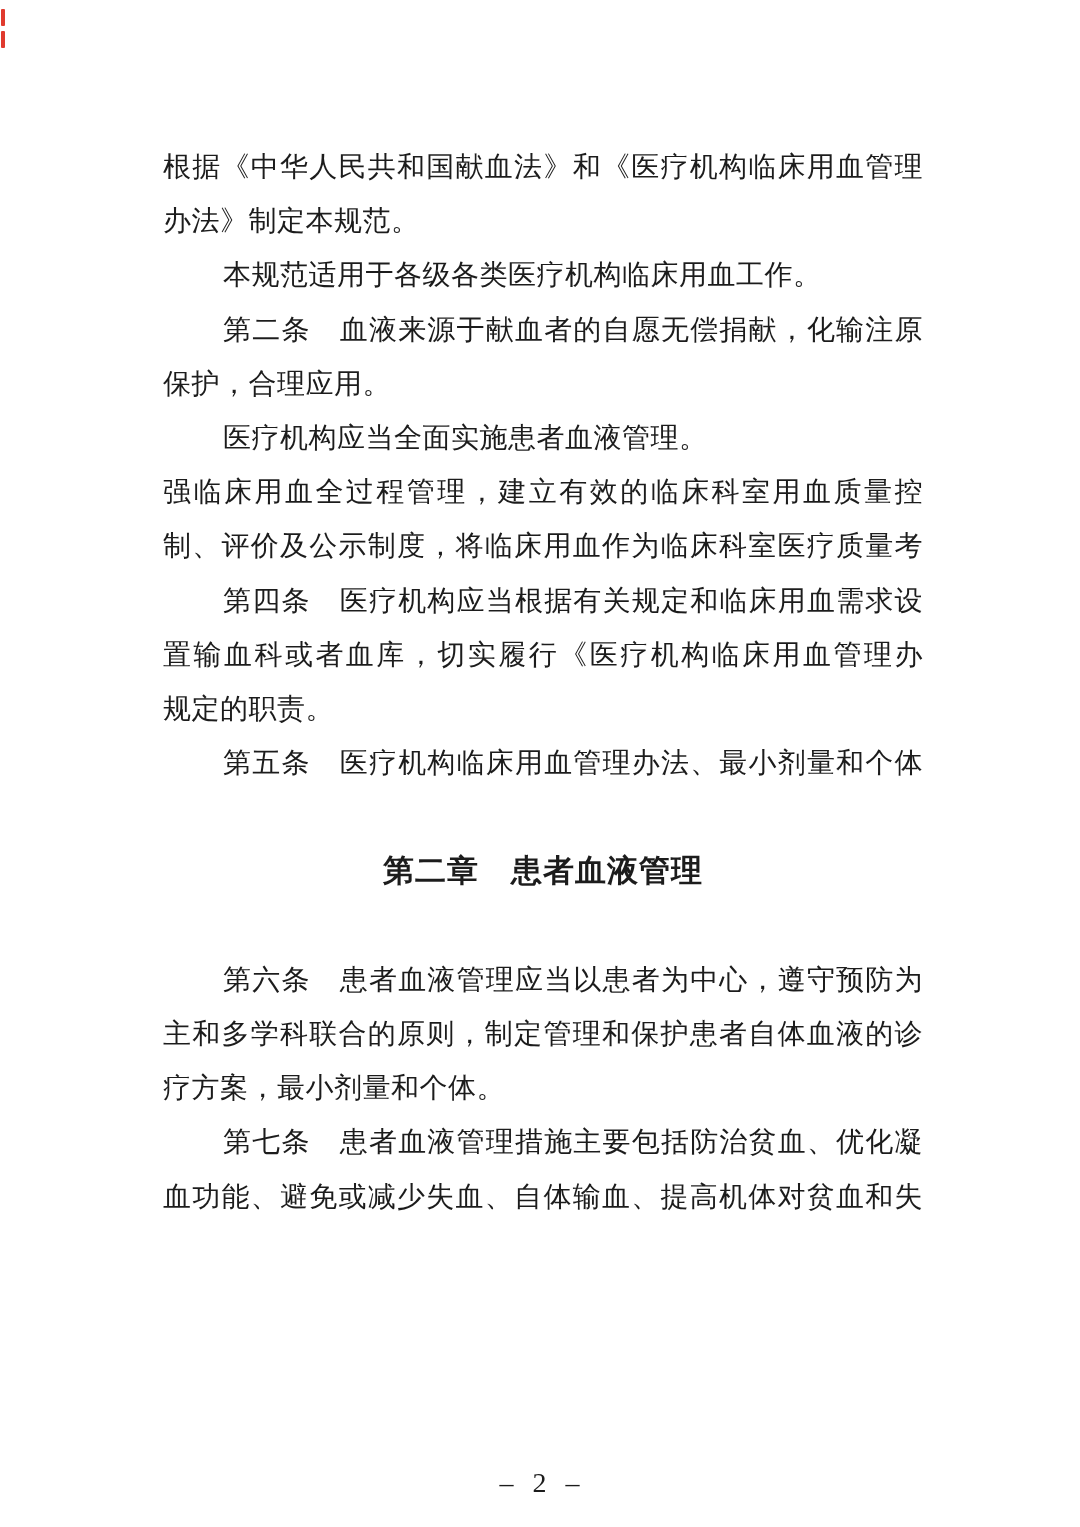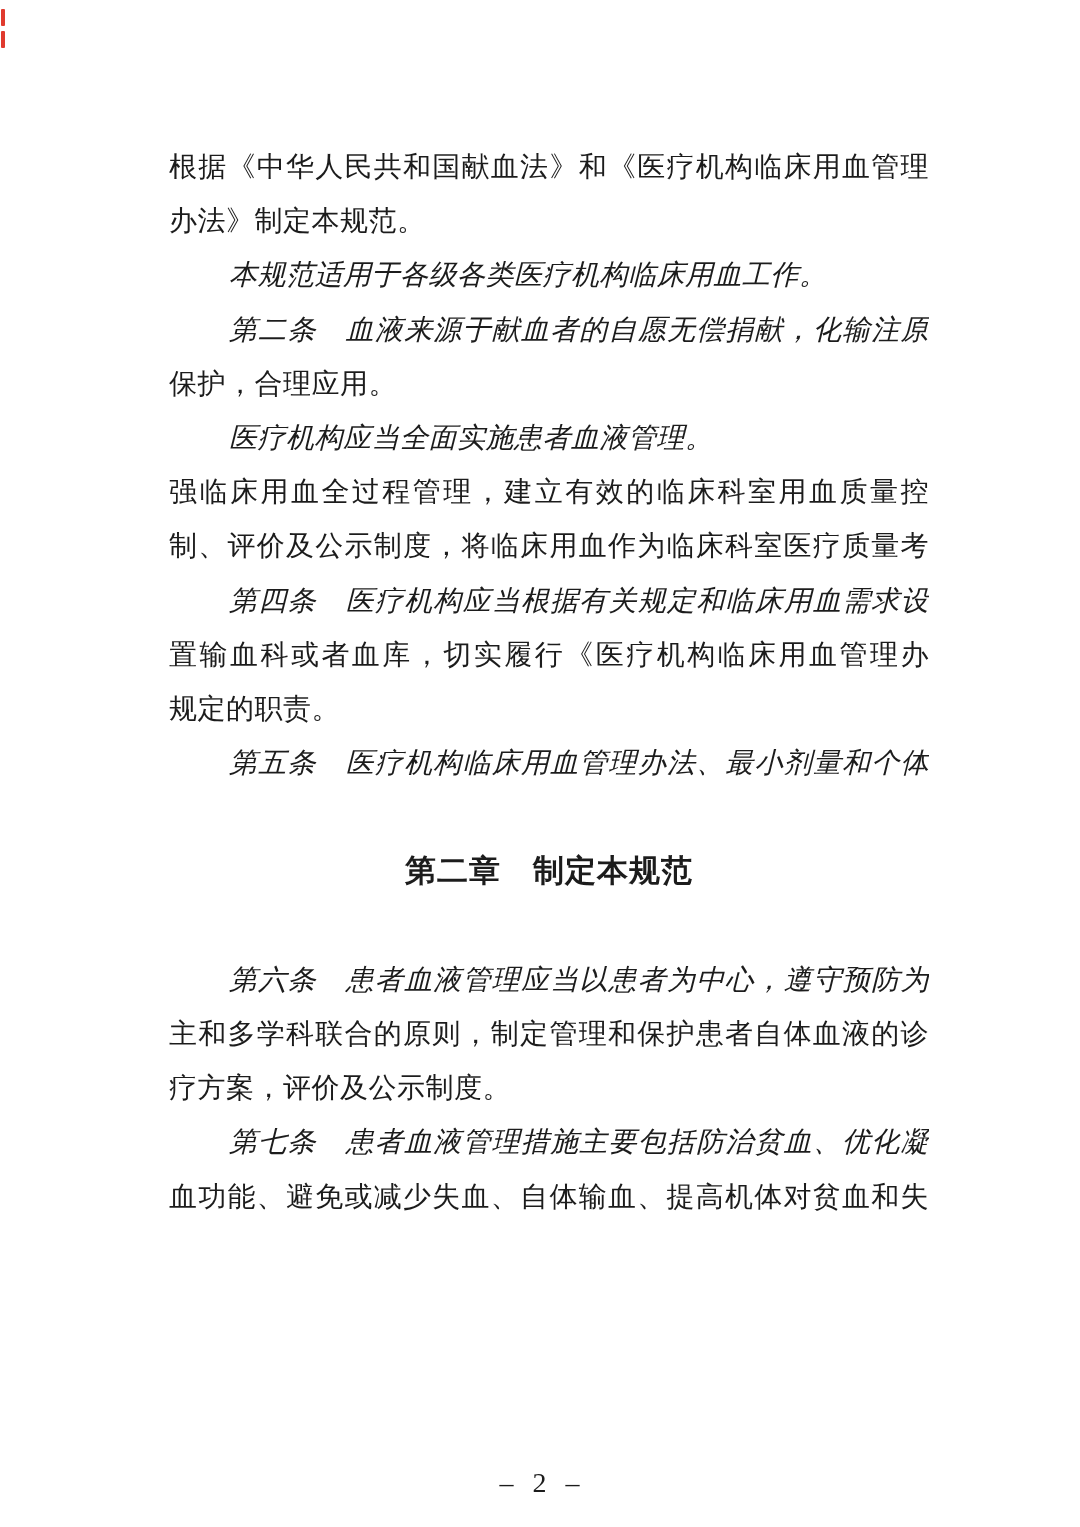--- a/index.html
+++ b/index.html
@@ -26,42 +26,41 @@
   }
   .edge-dash {
     width: 4px;
     height: 17px;
     margin-bottom: 5px;
     border-radius: 1px;
   }
   
   .text-block {
     position: absolute;
-    left: 169px;
+    left: 163px;
     top: 140px;
     width: 760px;
   }
   .line {
     height: 54.2px;
     line-height: 54.2px;
     font-size: 28px;
     letter-spacing: 0.5px;
     white-space: normal;
     overflow: hidden;
   }
   .line.fill, .line.fill-indent {
     text-align: justify;
     text-align-last: justify;
   }
   .line.end, .line.end-indent {
     text-align: left;
   }
   .line.fill-indent, .line.end-indent {
     text-indent: 60px;
-    font-style: italic;
   }
   .line.heading {
     font-family: "Liberation Sans", "DejaVu Sans", sans-serif;
     font-weight: bold;
     font-size: 31px;
     text-align: center;
     text-align-last: center;
     letter-spacing: 1px;
   }
   .line.blank {  }
@@ -95,24 +94,24 @@
       <div class="line fill-indent">第二条　血液来源于献血者的自愿无偿捐献，化输注原则</div>
       <div class="line end">保护，合理应用。</div>
       <div class="line end-indent">医疗机构应当全面实施患者血液管理。</div>
       <div class="line fill">强临床用血全过程管理，建立有效的临床科室用血质量控</div>
       <div class="line fill">制、评价及公示制度，将临床用血作为临床科室医疗质量考</div>
       <div class="line fill-indent">第四条　医疗机构应当根据有关规定和临床用血需求设</div>
       <div class="line fill">置输血科或者血库，切实履行《医疗机构临床用血管理办法》</div>
       <div class="line end">规定的职责。</div>
       <div class="line fill-indent">第五条　医疗机构临床用血管理办法、最小剂量和个体</div>
       <div class="line blank"></div>
-      <div class="line heading">第二章　制定本规范</div>
+      <div class="line heading">第二章　患者血液管理</div>
       <div class="line blank"></div>
       <div class="line fill-indent">第六条　患者血液管理应当以患者为中心，遵守预防为</div>
       <div class="line fill">主和多学科联合的原则，制定管理和保护患者自体血液的诊</div>
-      <div class="line end">疗方案，评价及公示制度。</div>
+      <div class="line end">疗方案，最小剂量和个体。</div>
       <div class="line fill-indent">第七条　患者血液管理措施主要包括防治贫血、优化凝</div>
       <div class="line fill">血功能、避免或减少失血、自体输血、提高机体对贫血和失</div>
     </div>
 
   <div class="footer">– 2 –</div>
 
 </div>
 
 </body></html>

